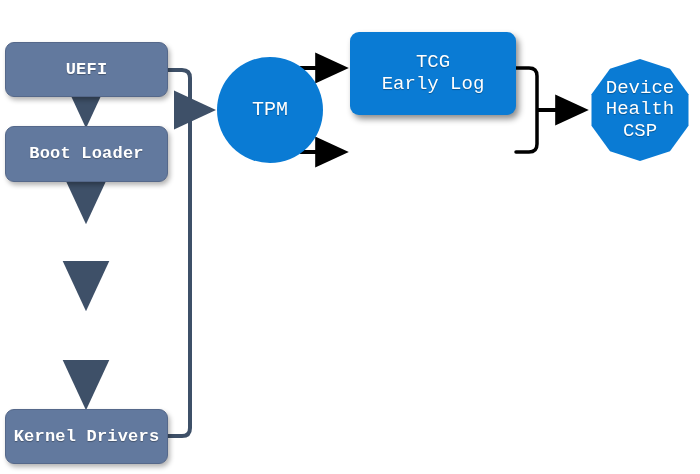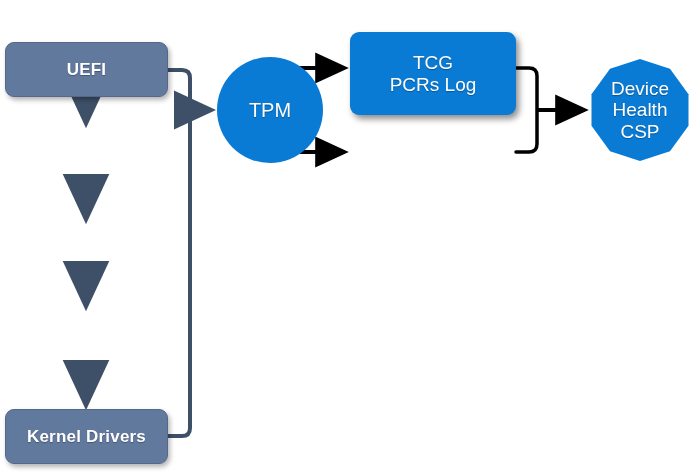--- a/index.html
+++ b/index.html
@@ -10,20 +10,21 @@
   }
   body {
     font-family: "Liberation Sans", sans-serif;
   }
   #diagram-root {
     position: relative;
     width: 700px;
     height: 474px;
     background: #ffffff;
     overflow: hidden;
+    font-family: Liberation Mono, monospace;
   }
   #svg-layer {
     position: absolute;
     left: 0;
     top: 0;
     width: 700px;
     height: 474px;
   }
   .node {
     position: absolute;
@@ -120,34 +121,37 @@
     <g>
       <path d="M516,68 L529,68 Q537,68 537,76 L537,144 Q537,152 529,152 L516,152" fill="none" stroke="#000000" stroke-width="3.5" stroke-linecap="round"></path>
       <line x1="537" y1="110" x2="584" y2="110" stroke="#000000" stroke-width="4" marker-end="url(#arrow-black)"></line>
     </g>
   </svg>
 
   <div class="node boot-box" style="left:5px; top:42px; width:163px; height:55px;">
     <span class="node-label">UEFI</span>
   </div>
 
+  <div class="node boot-box" style="left:5px; top:126px; width:163px; height:56px;">
+    <span class="node-label">Boot Loader</span>
+  </div>
 
 
 
   <div class="node boot-box" style="left:5px; top:409px; width:163px; height:55px;">
     <span class="node-label">Kernel Drivers</span>
   </div>
 
   <div class="node blue-circle" style="left:217px; top:57px; width:106px; height:106px;">
     <span class="node-label">TPM</span>
   </div>
 
   <div class="node blue-box" style="left:350px; top:32px; width:166px; height:83px;">
     <span class="node-label">TCG
-PCRs Log</span>
+Early Log</span>
   </div>
 
 
   <div class="node blue-decagon" style="left:589px; top:59px; width:102px; height:102px;">
     <span class="node-label">Device
 Health
 CSP</span>
   </div>
 
 </div>

